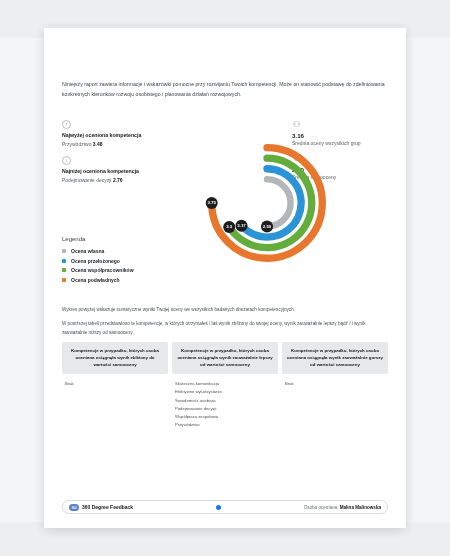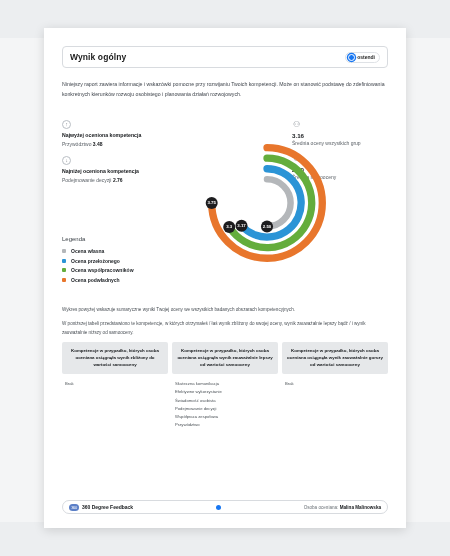--- a/index.html
+++ b/index.html
@@ -180,27 +180,20 @@
 </style>
 </head>
 <body>
 
 <div id="page-wrap">
   <div class="bg-sheet left"></div>
   <div class="bg-sheet right"></div>
 
   <div id="sheet">
 
-    <div class="title-bar">
-      <div class="title-text">Wynik ogólny</div>
-      <div class="brand">
-        <span class="brand-dot"></span>
-        <span class="brand-name">ostendi</span>
-      </div>
-    </div>
 
     <div class="intro">Niniejszy raport zawiera informacje i wskazówki pomocne przy rozwijaniu Twoich kompetencji. Może on stanowić podstawę do zdefiniowania konkretnych kierunków rozwoju osobistego i planowania działań rozwojowych.</div>
 
     <div class="stat-left stat-a">
       <div class="stat-ico">↑</div>
       <div class="stat-title">Najwyżej oceniona kompetencja</div>
       <div class="stat-sub">
         <span>Przywództwo</span>
         <b>3.48</b>
       </div>

